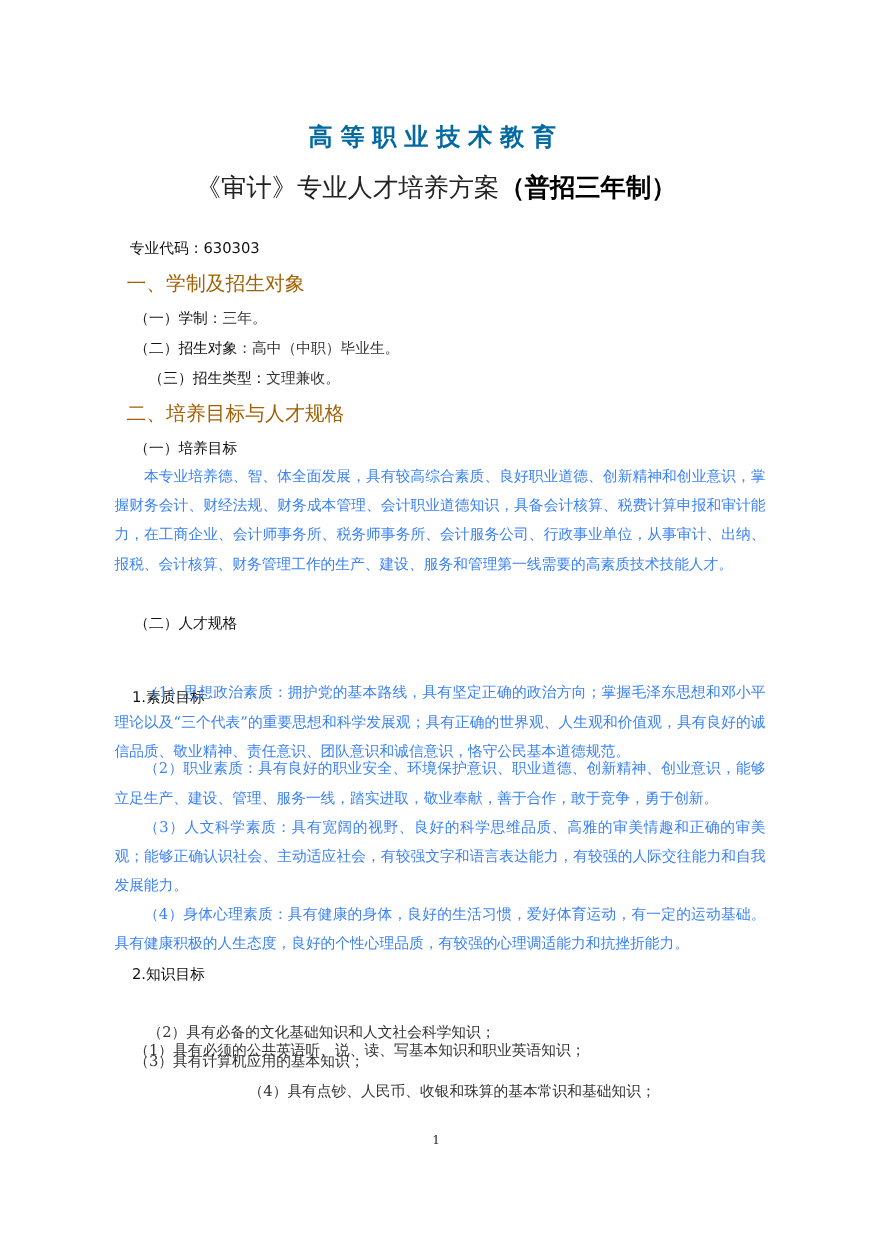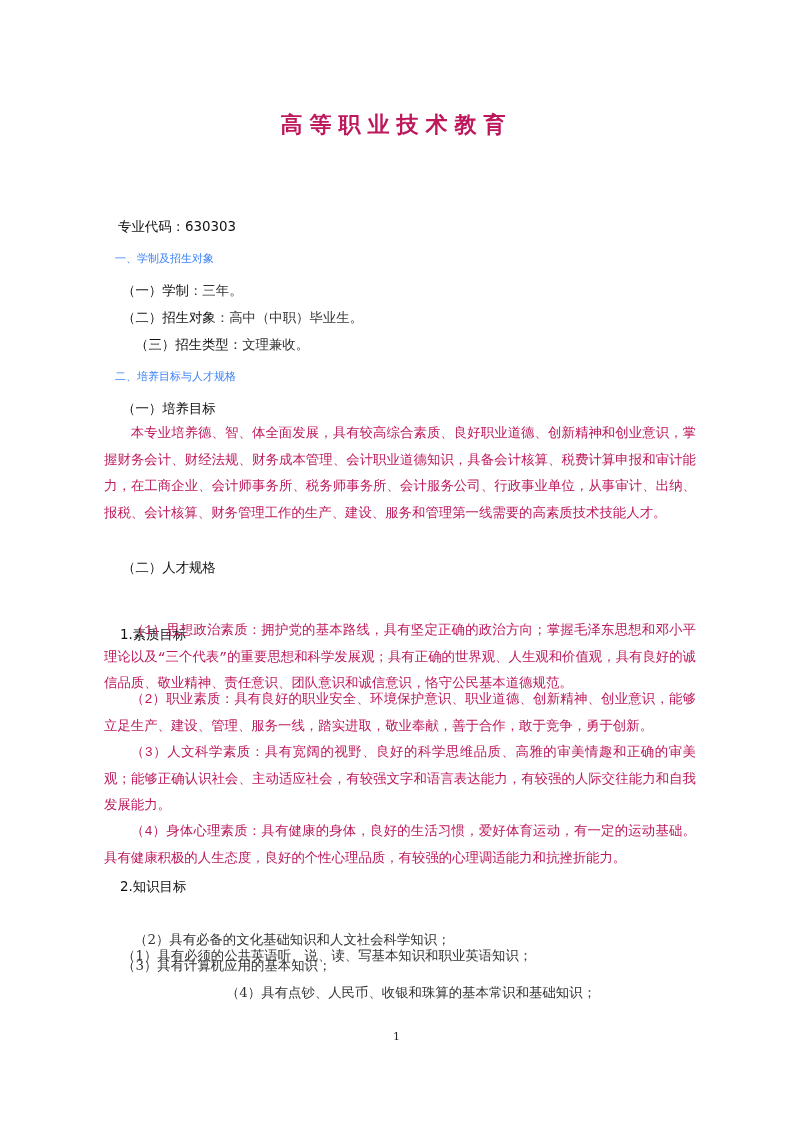--- a/index.html
+++ b/index.html
@@ -1,42 +1,45 @@
 <!DOCTYPE html>
 <html><head>
 <meta charset="utf-8">
 <style>
   html, body { margin: 0; padding: 0; background: #ffffff; }
   body { width: 793px; height: 1122px; position: relative; overflow: hidden;
          font-family: "DejaVu Serif", "Liberation Serif", serif; color: #111; }
   .page { position: absolute; left: 0; top: 0; width: 793px; height: 1122px; background: #fff; }
   .title1 { position: absolute; top: 110px; left: 0; width: 793px; text-align: center;
             font-family: "DejaVu Sans", sans-serif; font-weight: bold; font-size: 22px;
-            letter-spacing: 7px; color: #be185d; }
+            letter-spacing: 7px; color: #0369a1; }
   .title2 { position: absolute; top: 155px; left: 0; width: 793px; text-align: center;
             font-size: 23px; color: #222; font-weight: normal; }
   .title2 .bold { font-weight: bold; font-family: "DejaVu Sans", sans-serif; color: #000; }
   .content { position: absolute; left: 118px; top: 0; width: 578px; }
   .line { position: absolute; left: 0; width: 578px; font-size: 13.4px; line-height: 20px;
           white-space: nowrap; }
   .sans-bold { font-family: "DejaVu Sans", sans-serif; font-weight: normal; }
-  .h1 { font-family: "DejaVu Sans", sans-serif; font-size: 11px; color: #3b82f6; }
+  .h1 { font-family: "DejaVu Sans", sans-serif; font-size: 18px; color: #a16207; }
   .para { position: absolute; left: 0; width: 578px; font-size: 13.4px; line-height: 26.5px;
-          text-align: justify; text-indent: 2em; color: #be185d; font-family: Liberation Mono, monospace; }
+          text-align: justify; text-indent: 2em; color: #3b82f6; }
   .plain { color: #333; }
   .pagenum { position: absolute; top: 1030px; left: 0; width: 793px; text-align: center;
              font-size: 11px; color: #222; }
 </style>
 </head>
 <body>
 
 <div class="page">
 
   <div class="title1">高等职业技术教育</div>
 
+  <div class="title2">
+    <span>《审计》专业人才培养方案</span><span class="bold">（普招三年制）</span>
+  </div>
 
   <div class="content">
 
     <div class="line sans-bold" style="top:217px;">
       <span>专业代码：</span><span>630303</span>
     </div>
 
     <div class="line h1" style="top:249px; left:-3px;">一、学制及招生对象</div>
 
     <div class="line" style="top:281px; left:4px;">

